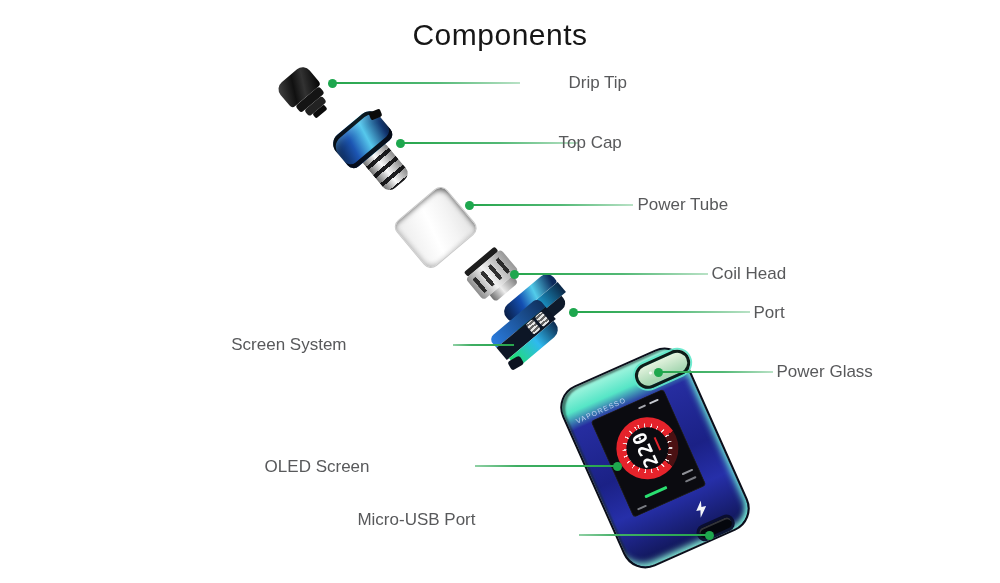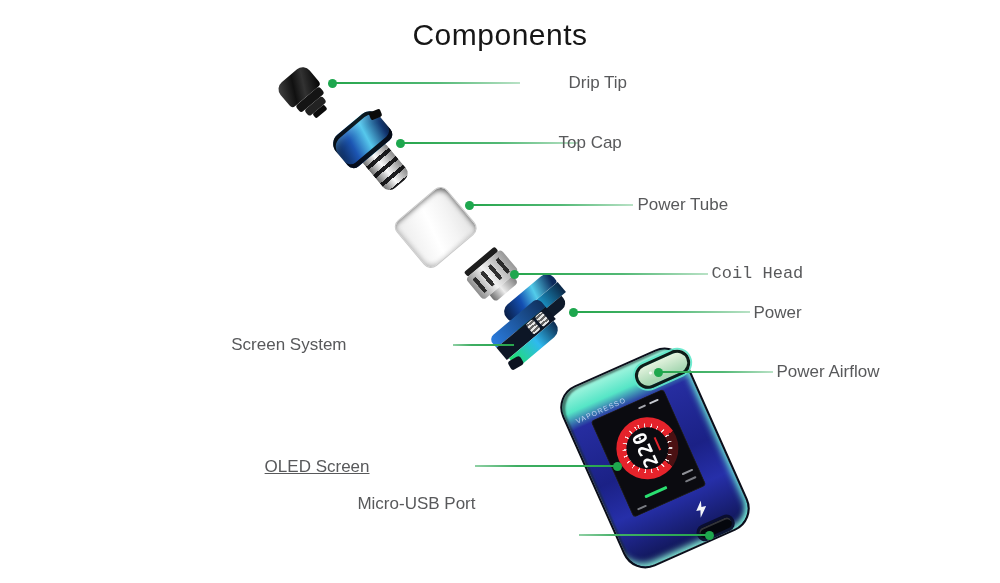--- a/index.html
+++ b/index.html
@@ -233,34 +233,34 @@
   <div class="dot" style="left:345px; top:139px;"></div>
   <div class="cline fade-r" style="left:353px; top:142px; width:174px;"></div>
   <div class="lbl" style="left:508px; top:133px;">Top Cap</div>
 
   <div class="dot" style="left:414px; top:201px;"></div>
   <div class="cline fade-r" style="left:422px; top:204px; width:160px;"></div>
   <div class="lbl" style="left:587px; top:195px;">Power Tube</div>
 
   <div class="dot" style="left:459px; top:270px;"></div>
   <div class="cline fade-r" style="left:467px; top:273px; width:190px;"></div>
-  <div class="lbl" style="left:661px; top:264px;font-family:Liberation Mono, monospace;">Coil Head</div>
+  <div class="lbl" style="left:661px; top:264px;">Coil Head</div>
 
   <div class="dot" style="left:518px; top:308px;"></div>
   <div class="cline fade-r" style="left:526px; top:311px; width:173px;"></div>
-  <div class="lbl" style="left:703px; top:303px;">Power</div>
+  <div class="lbl" style="left:703px; top:303px;">Port</div>
 
   <div class="lbl" style="right:603px; top:335px;">Screen System</div>
   <div class="cline fade-l" style="left:402px; top:344px; width:61px;"></div>
 
   <div class="dot" style="left:603px; top:368px;"></div>
   <div class="cline fade-r" style="left:611px; top:371px; width:111px;"></div>
-  <div class="lbl" style="left:726px; top:362px;">Power Airflow</div>
-
-  <div class="lbl" style="right:580px; top:457px;text-decoration:underline;">OLED Screen</div>
+  <div class="lbl" style="left:726px; top:362px;">Power Glass</div>
+
+  <div class="lbl" style="right:580px; top:457px;">OLED Screen</div>
   <div class="cline fade-l" style="left:424px; top:465px; width:140px;"></div>
   <div class="dot" style="left:562px; top:462px;"></div>
 
-  <div class="lbl" style="right:474px; top:494px;">Micro-USB Port</div>
+  <div class="lbl" style="right:474px; top:510px;">Micro-USB Port</div>
   <div class="cline fade-l" style="left:528px; top:534px; width:128px;"></div>
   <div class="dot" style="left:654px; top:531px;"></div>
 
 </div>
 
 </body></html>

